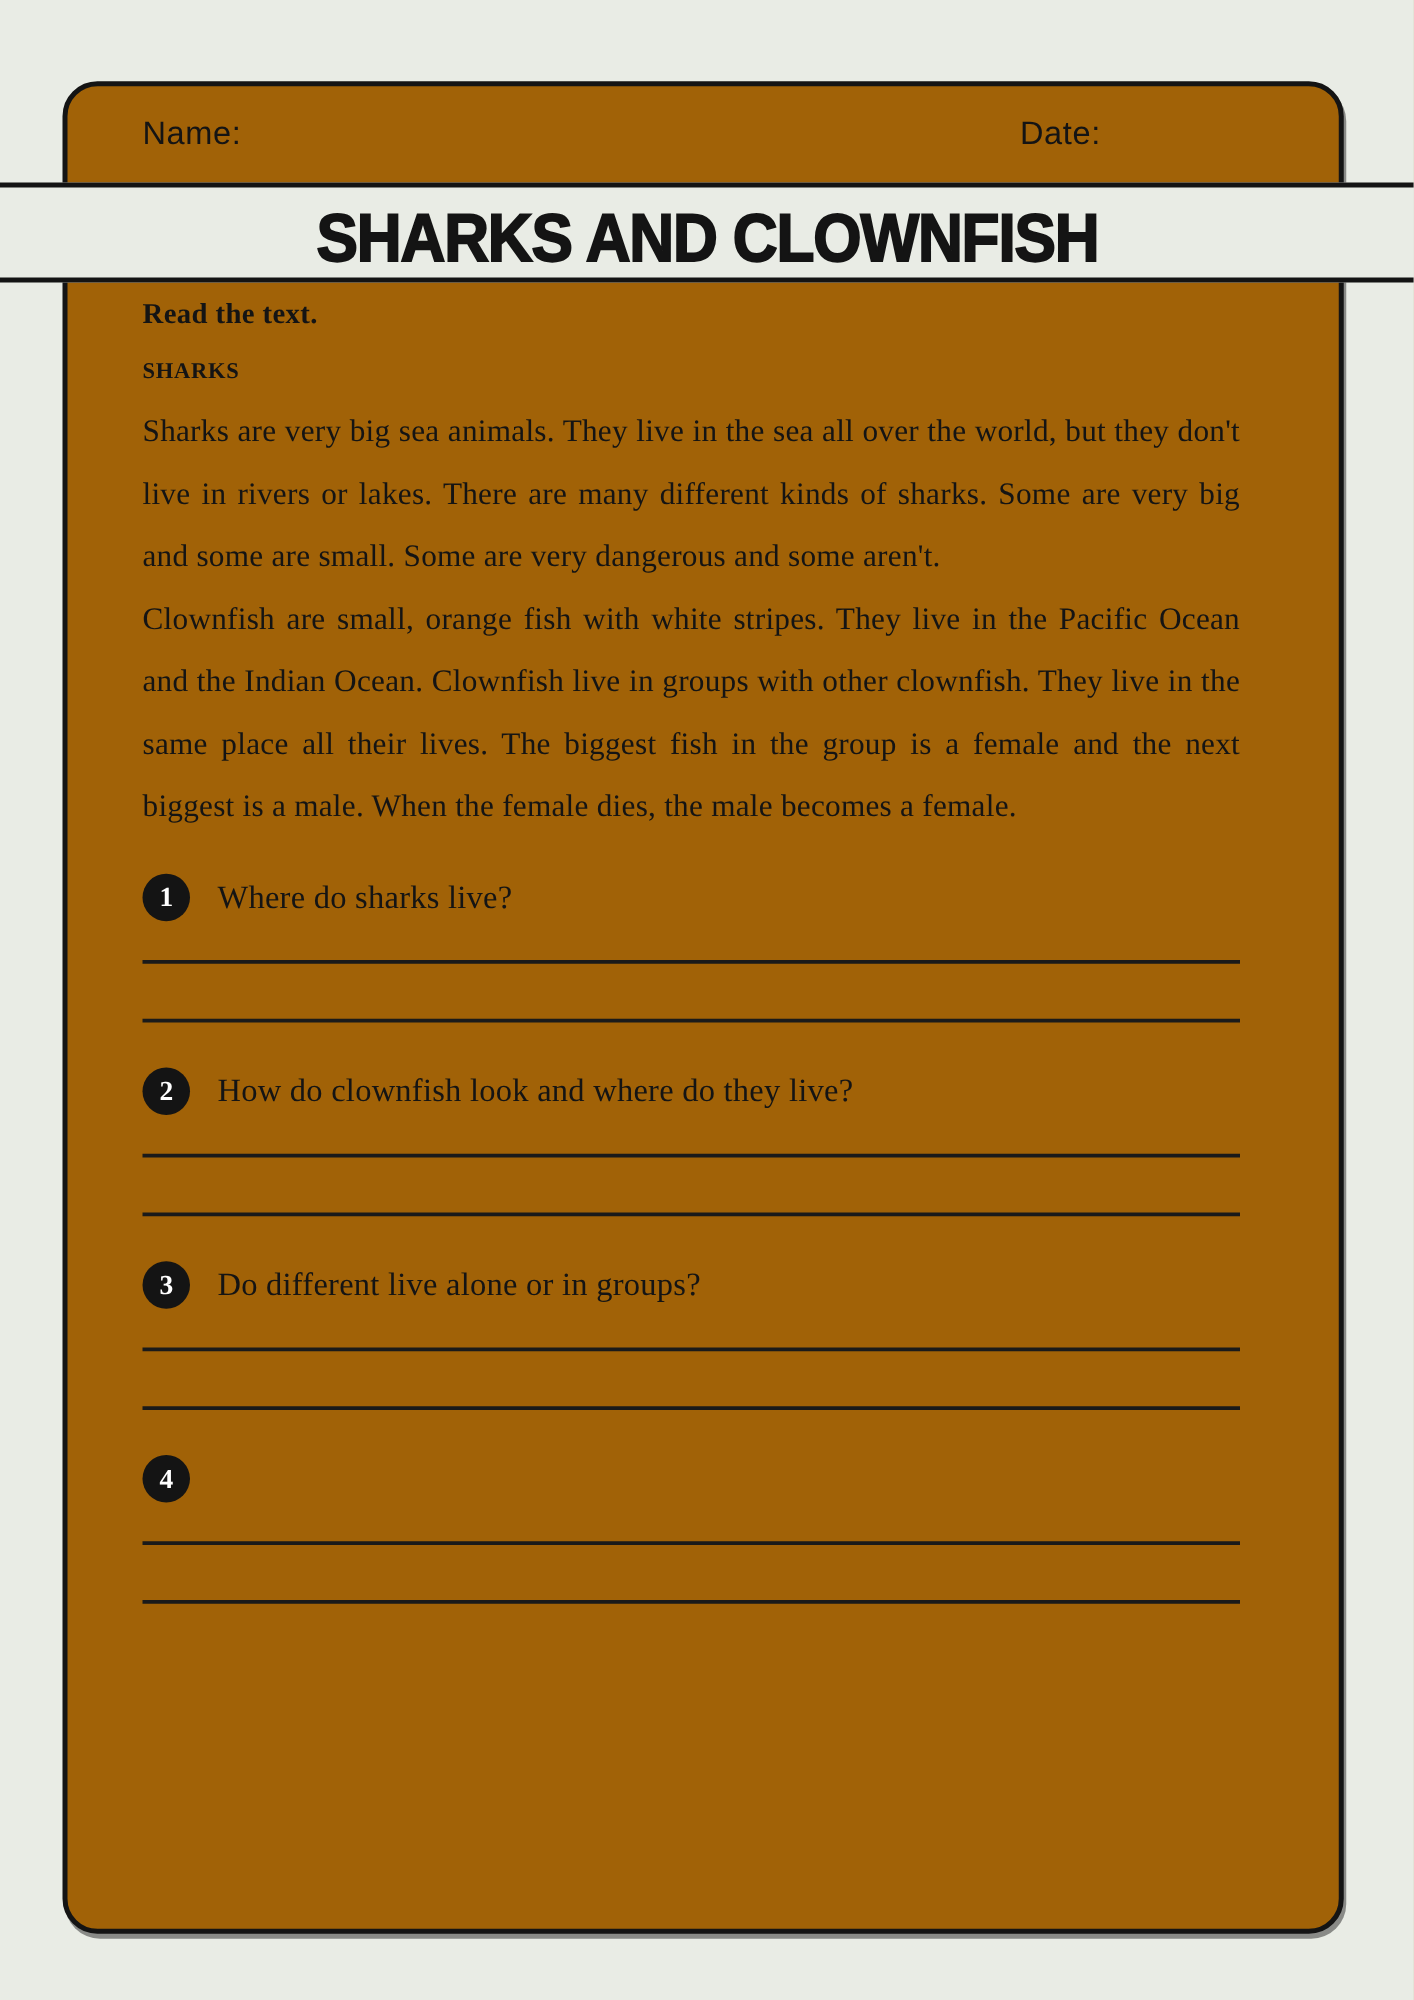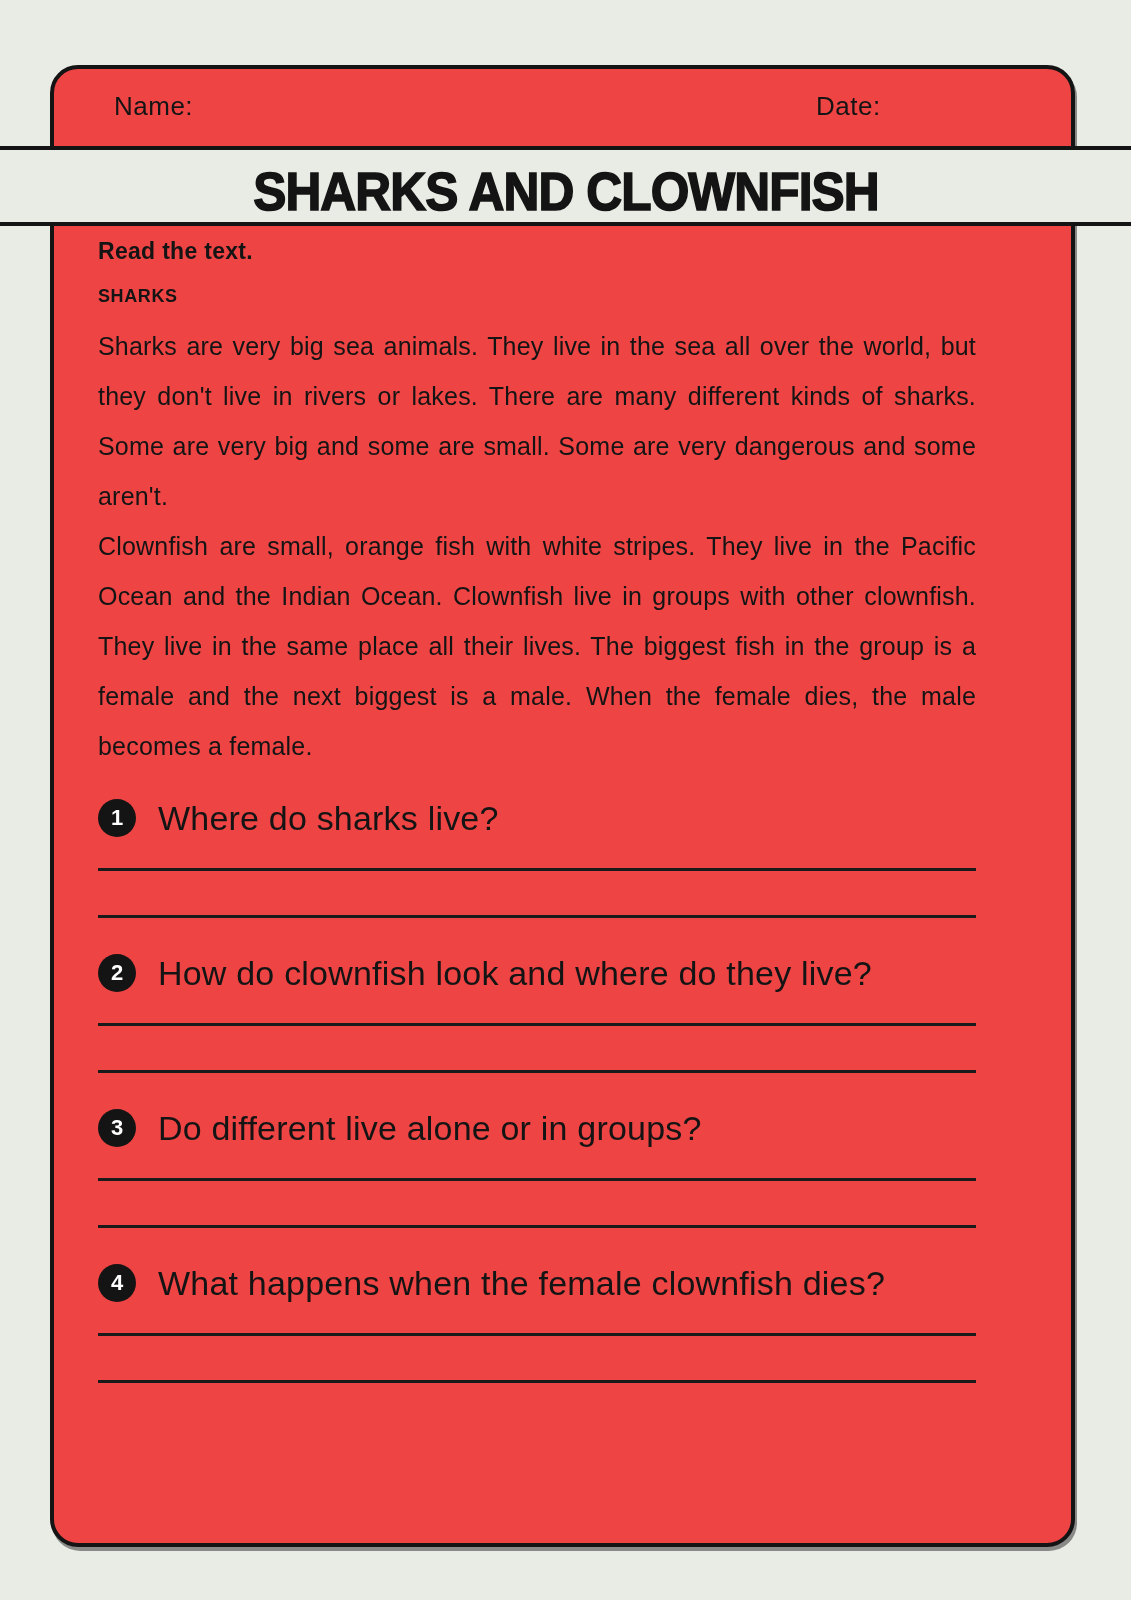--- a/index.html
+++ b/index.html
@@ -10,21 +10,21 @@
     color: #141414;
     position: relative;
     overflow: hidden;
   }
 
   
   .card {
     position: absolute;
     left: 50px; top: 65px;
     width: 1025px; height: 1482px;
-    background: #ef4444;
+    background: #a16207;
     border: 4px solid #141414;
     border-radius: 28px;
     box-shadow: 2px 4px 0 rgba(20,20,20,0.45);
   }
 
   
   .hdr-label {
     position: absolute;
     top: 22px;
     font-size: 26px;
@@ -61,22 +61,23 @@
     letter-spacing: -1px;
     white-space: nowrap;
     transform: scaleX(0.92);
     -webkit-text-stroke: 1.6px #141414;
     color: #141414;
   }
 
   
   .content {
     position: absolute;
-    left: 44px; top: 168px;
+    left: 60px; top: 168px;
     width: 878px;
+    font-family: Liberation Serif, serif;
   }
   .instruction {
     font-size: 23px;
     font-weight: bold;
     line-height: 28px;
     letter-spacing: 0.3px;
   }
   .passage-heading {
     font-size: 18px;
     font-weight: bold;
@@ -110,21 +111,21 @@
     border-radius: 50%;
     color: #ffffff;
     font-size: 22px;
     font-weight: bold;
     display: flex;
     align-items: center;
     justify-content: center;
     line-height: 1;
   }
   .q-text {
-    font-size: 34px;
+    font-size: 26px;
     letter-spacing: 0.2px;
     white-space: nowrap;
     text-align: center;
   }
   .answer-line {
     height: 0;
     border-bottom: 3px solid #1a1a1a;
     width: 100%;
   }
   .answer-line.a { margin-top: 31px; }
@@ -173,21 +174,20 @@
         <div class="q-badge">3</div>
         <div class="q-text">Do different live alone or in groups?</div>
       </div>
       <div class="answer-line a"></div>
       <div class="answer-line b"></div>
     </div>
 
     <div class="q-block">
       <div class="q-row">
         <div class="q-badge">4</div>
-        <div class="q-text">What happens when the female clownfish dies?</div>
       </div>
       <div class="answer-line a"></div>
       <div class="answer-line b"></div>
     </div>
 
   </div>
 </div>
 
 <div class="title-band">
   <div class="title-text">SHARKS AND CLOWNFISH</div>

